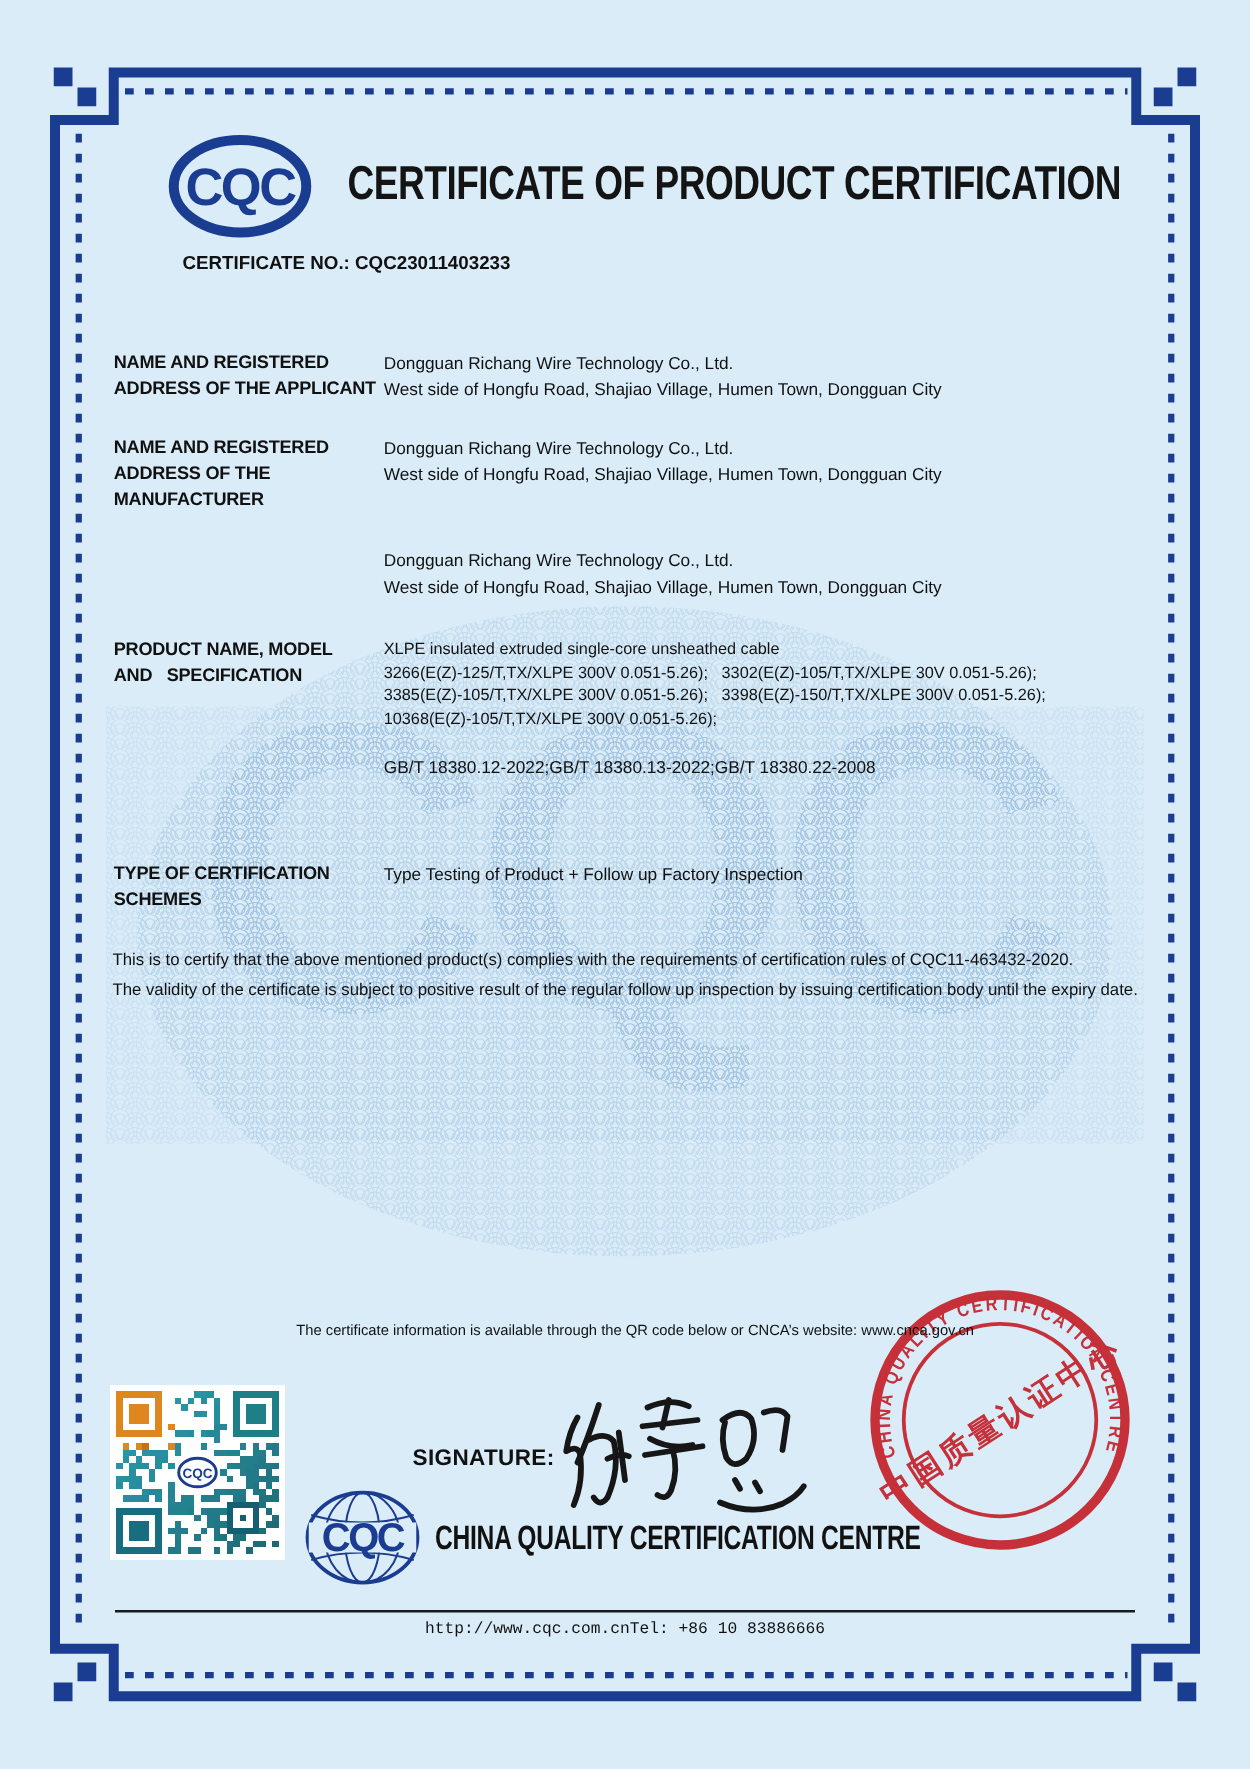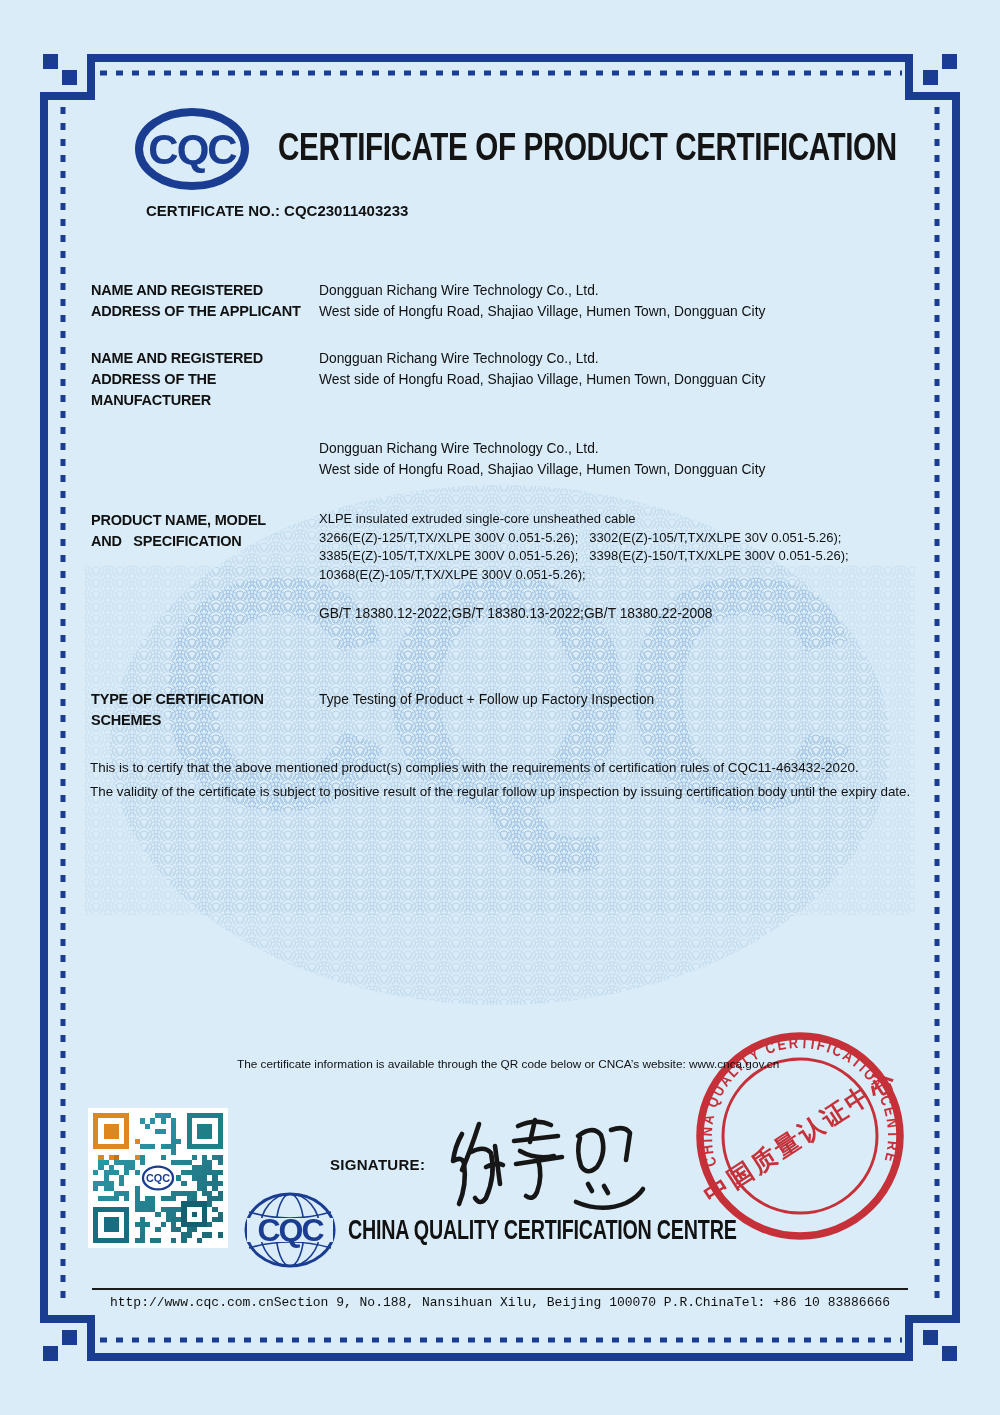--- a/index.html
+++ b/index.html
@@ -15,30 +15,30 @@
     left:278px;top:126px;font-size:38px;font-weight:bold;color:#141414;
     letter-spacing:-.5px;white-space:nowrap;
     transform:scaleX(.78);transform-origin:left top;
   }
   
   .certno{left:128px;top:202px;font-size:15px;font-weight:bold;white-space:nowrap;margin-left:18px;}
   .valid{left:615px;top:201px;font-size:15px;line-height:27px;white-space:nowrap;}
   .valid b{font-weight:bold;}
   
   .fld-label{left:91px;width:225px;font-size:14.5px;font-weight:bold;line-height:21px;white-space:pre-wrap;letter-spacing:-.2px;}
-  .fld-value{left:307px;width:640px;font-size:13.8px;line-height:21px;white-space:pre-wrap;margin-left:12px;}
+  .fld-value{left:307px;width:640px;font-size:13.8px;line-height:21px;white-space:pre-wrap;}
   .f0{top:280px;} .f1{top:348px;} .f2{top:438px;} .f3{top:510px;} .f4{top:603px;} .f5{top:689px;}
   .tight{font-size:13px;line-height:18.5px;}
   
   .statement{left:90px;width:830px;font-size:13.4px;white-space:nowrap;}
   .s0{top:760px;} .s1{top:784px;}
   
   .qr-note{left:237px;top:1057px;font-size:11.8px;white-space:nowrap;}
   
-  .sig-label{left:330px;top:1156px;font-size:15px;font-weight:bold;letter-spacing:.3px;}
+  .sig-label{left:330px;top:1156px;font-size:18px;font-weight:bold;letter-spacing:.3px;}
   .sig-name-hidden{left:455px;top:1130px;opacity:0;font-size:40px;}
   
   .issuer-name{
     left:348px;top:1215px;font-size:27px;font-weight:bold;color:#121212;white-space:nowrap;
     transform:scaleX(.73);transform-origin:left top;letter-spacing:-.3px;
   }
   
   .footer-line{left:92px;top:1288px;width:816px;height:2px;background:#1a1a1a;}
   .footer{
     left:90px;top:1295px;width:820px;display:flex;justify-content:center;
@@ -385,17 +385,16 @@
     </defs>
     <text font-size="15.5" font-weight="bold" fill="#e8232b" letter-spacing="2.5" font-family="Liberation Sans, sans-serif">
       <textPath href="#stamp-arc" startOffset="0" textLength="332" lengthAdjust="spacingAndGlyphs">CHINA  QUALITY  CERTIFICATION  CENTRE</textPath>
     </text>
     <text transform="rotate(-33)" x="0" y="9" text-anchor="middle" font-size="25" letter-spacing="3" fill="#e8232b" font-weight="bold" font-family="Liberation Sans, sans-serif">中国质量认证中心</text>
   </svg>
 
   <div class="abs footer-line"></div>
   <div class="abs footer">
     <span>http://www.cqc.com.cn</span>
-    <span>Section 9, No.188, Nansihuan Xilu, Beijing 100070 P.R.China</span>
     <span>Tel: +86 10 83886666</span>
   </div>
 
 </div>
 
 </body></html>

